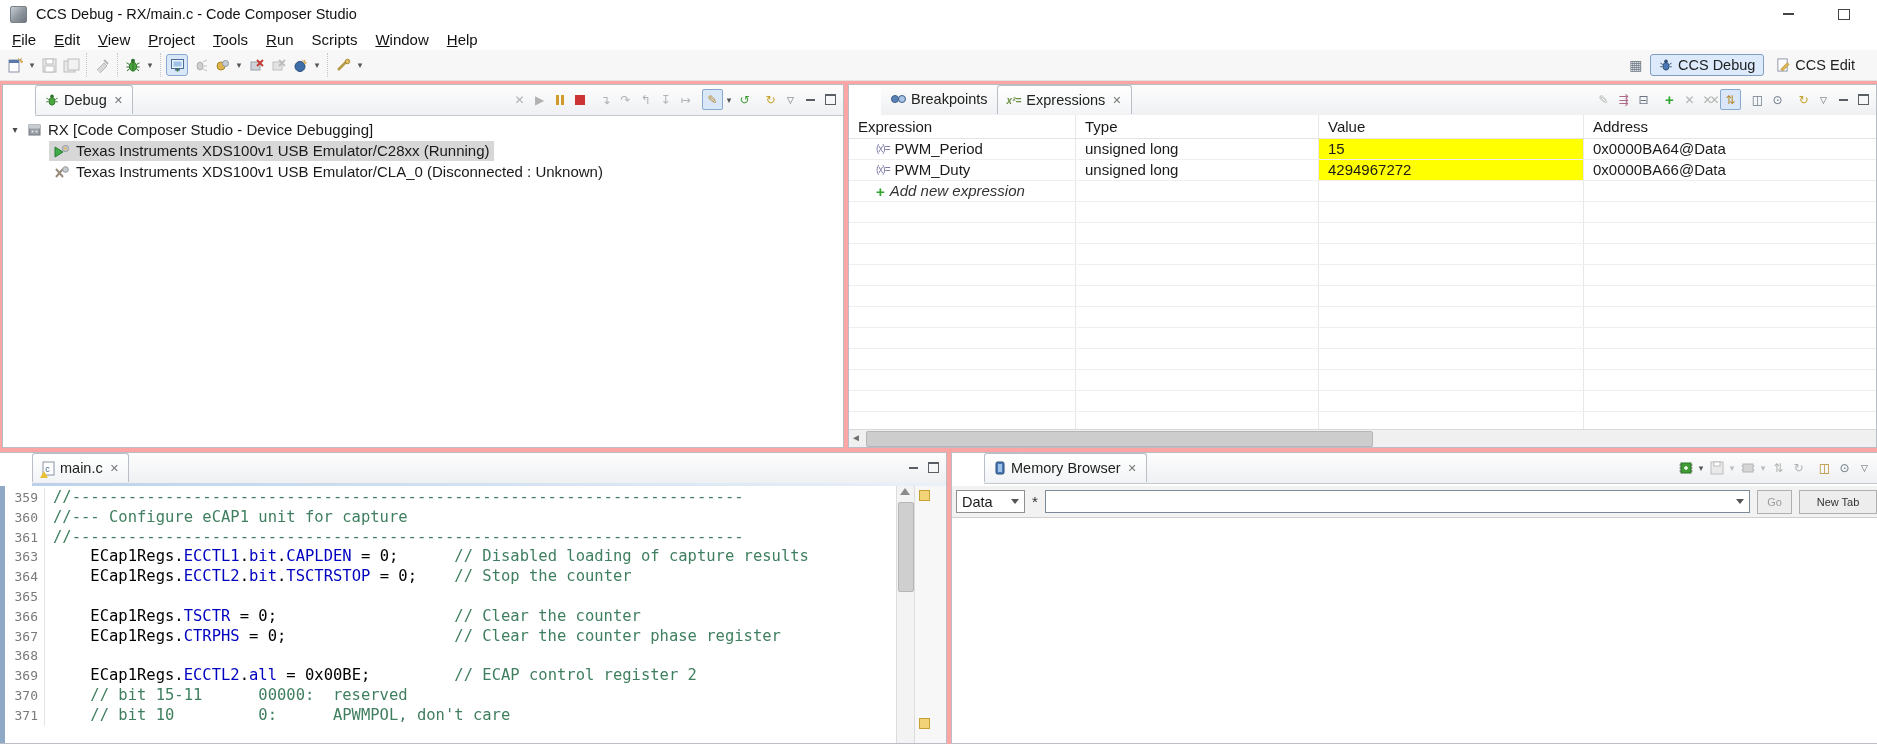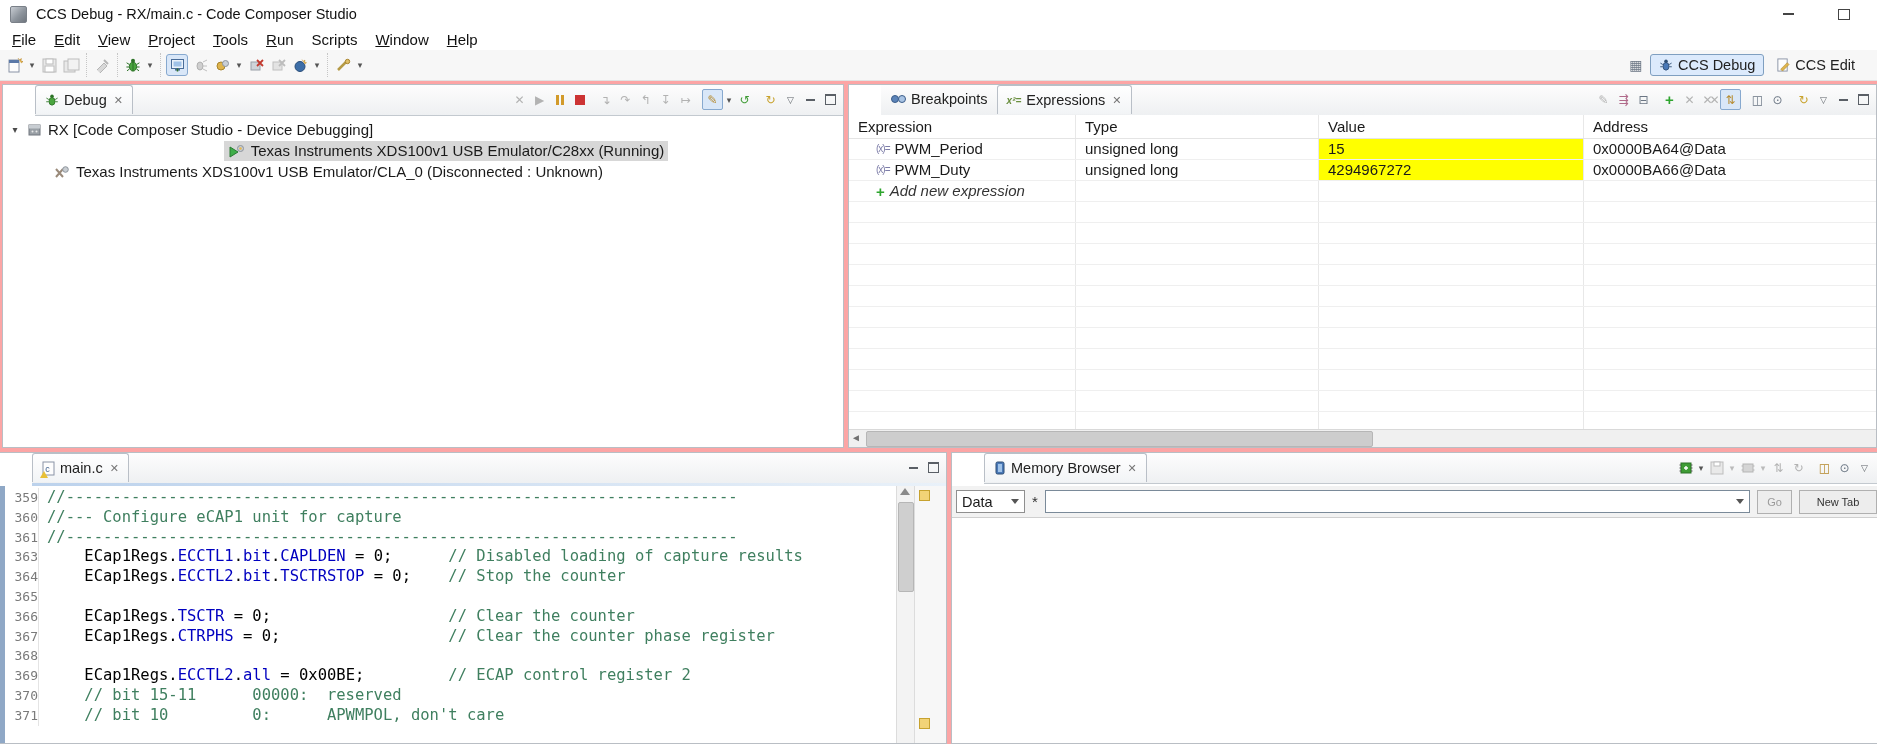--- a/index.html
+++ b/index.html
@@ -60,21 +60,21 @@
   .plusic{color:#2ea52e;font-weight:bold;font-size:15px;margin-left:18px;line-height:1;}
   .hscroll{position:absolute;left:0;bottom:0;right:0;height:17px;background:#f0f0f0;border-top:1px solid #d9d9d9;}
   .sbtn{position:absolute;left:2px;top:2px;font-size:10px;color:#707070;}
   .hthumb{position:absolute;left:17px;top:1px;width:505px;height:14px;background:#cdcdcd;border:1px solid #b6b6b6;border-radius:2px;}
   
   .etabs::after{content:"";position:absolute;left:0;bottom:-3px;height:3px;width:100%;background:linear-gradient(90deg,#bcd2ec,#e9f1f9);}
   .editor{position:absolute;left:0;top:33px;right:0;bottom:0;background:#fff;overflow:hidden;}
   .rangebar{position:absolute;left:0;top:0;bottom:0;width:5px;background:#8fa8c6;}
   .codelines{position:absolute;left:5px;top:2px;right:47px;}
   .cline{height:19.8px;line-height:19.8px;display:flex;white-space:pre;font-family:"DejaVu Sans Mono","Liberation Mono",monospace;font-size:15.5px;}
-  .ln{width:33px;text-align:right;color:#7a7a7a;font-size:13px;flex:none;border-right:1px solid #e4e4e4;margin-right:8px;}
+  .ln{width:33px;text-align:right;color:#7a7a7a;font-size:13px;flex:none;padding-right:6px;border-right:1px solid #e4e4e4;margin-right:8px;}
   .code{color:#000;}
   .mem{color:#0000c0;}
   .cmt{color:#3f7f5f;}
   .vscroll{position:absolute;right:32px;top:0;bottom:0;width:17px;background:#f3f3f3;border-left:1px solid #dcdcdc;}
   .upbtn{position:absolute;top:2px;left:3px;width:0;height:0;border-left:5px solid transparent;border-right:5px solid transparent;border-bottom:7px solid #8a8a8a;}
   .vthumb{position:absolute;top:16px;left:1px;width:14px;height:88px;background:#cfcfcf;border:1px solid #b6b6b6;border-radius:2px;}
   .overview{position:absolute;right:0;top:0;bottom:0;width:31px;background:#f7f7f7;border-left:1px solid #dcdcdc;}
   .ovmark{position:absolute;left:4px;width:9px;height:9px;background:#f2d377;border:1px solid #c7a22f;}
   
   .memctrl{position:absolute;left:0;top:33px;right:0;height:31px;background:#f2f2f2;display:flex;align-items:center;gap:7px;padding-left:4px;overflow:hidden;}
@@ -292,21 +292,21 @@
               <svg width="15" height="15" viewBox="0 0 15 15">
                 <rect x="2" y="3" width="11" height="10" fill="#9aa0a6" stroke="#70767e"></rect>
                 <rect x="2" y="3" width="11" height="3.5" fill="#c8cdd2"></rect>
                 <circle cx="5.5" cy="9.5" r="1" fill="#e8e8e8"></circle>
                 <circle cx="9.5" cy="9.5" r="1" fill="#e8e8e8"></circle>
               </svg>
             </span>
             <span>RX [Code Composer Studio - Device Debugging]</span>
           </span>
         </div>
-        <div class="trow sel" style="padding-left: 30px; justify-content: center;">
+        <div class="trow sel" style="padding-left: 30px;">
           <span class="twisty">&nbsp;</span>
           <span class="selwrap">
             <span class="ticonSvg">
               <svg width="17" height="14" viewBox="0 0 17 14">
                 <polygon points="2,3 2,13 10,8" fill="#3fae49" stroke="#2a7a33"></polygon>
                 <circle cx="12.5" cy="4.5" r="3" fill="#c8cdd2" stroke="#8d949c"></circle>
                 <circle cx="12.5" cy="4.5" r="1.2" fill="#e8b84b"></circle>
               </svg>
             </span>
             <span>Texas Instruments XDS100v1 USB Emulator/C28xx (Running)</span>

